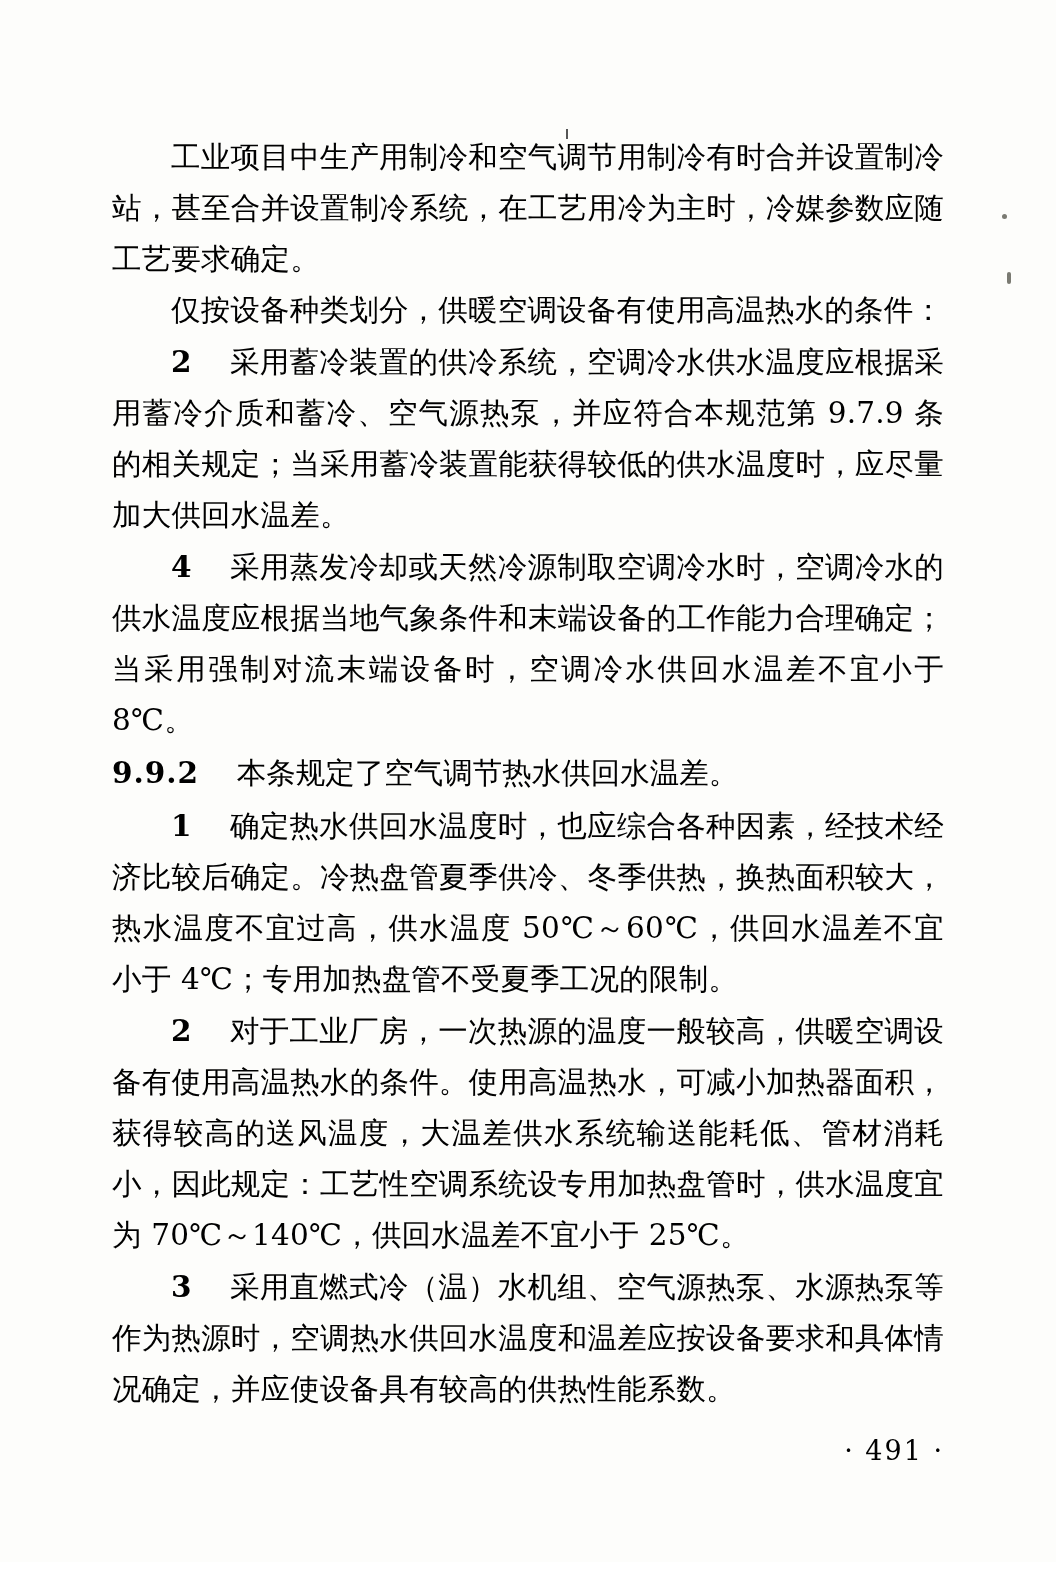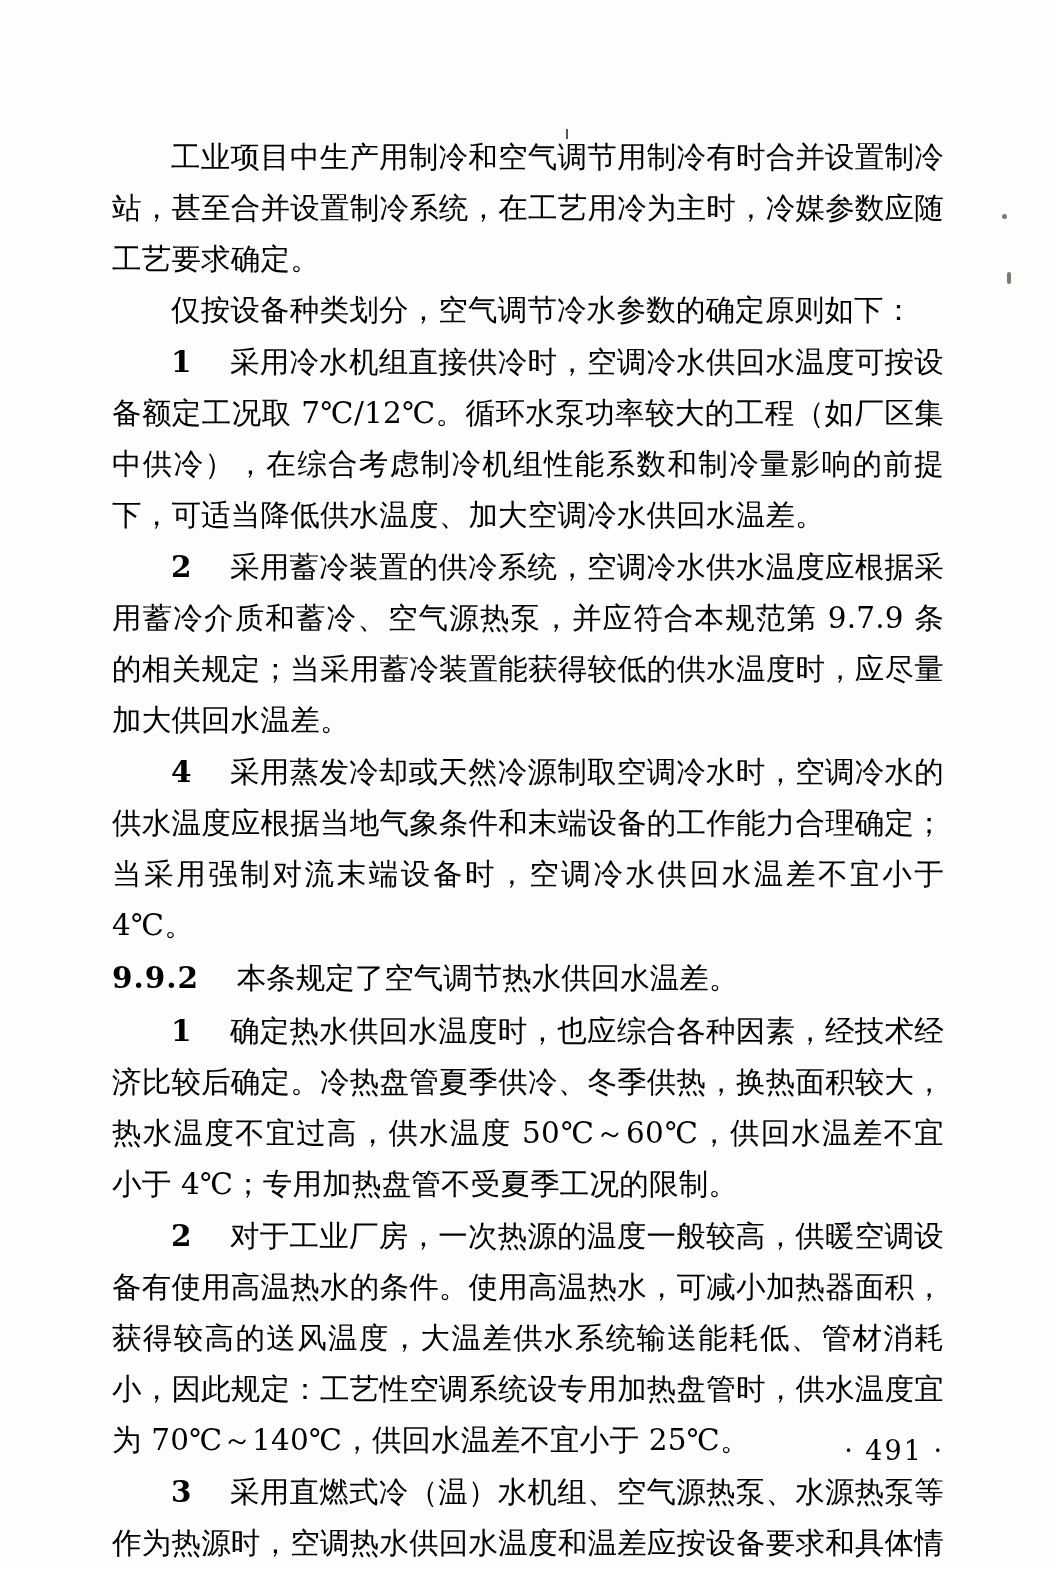--- a/index.html
+++ b/index.html
@@ -78,32 +78,29 @@
 <div class="page">
 
   <div class="edge-mark" style="left:566px;top:129px;width:2px;height:10px;"></div>
   <div class="speck" style="left:1002px;top:214px;width:5px;height:5px;"></div>
   <div class="speck" style="left:1007px;top:272px;width:4px;height:12px;border-radius:2px;"></div>
 
   <div class="content">
 
     <p class="para indent">工业项目中生产用制冷和空气调节用制冷有时合并设置制冷站，甚至合并设置制冷系统，在工艺用冷为主时，冷媒参数应随工艺要求确定。</p>
 
-    <p class="para indent">仅按设备种类划分，空气调节冷水参数的确定原则如下：</p>
+    <p class="para indent">仅按设备种类划分，供暖空调设备有使用高温热水的条件：</p>
 
-    <p class="para indent">
-      <span class="num-lead">1</span>&nbsp;&nbsp;&nbsp;&nbsp;<span>采用冷水机组直接供冷时，空调冷水供回水温度可按设备额定工况取 7℃/12℃。循环水泵功率较大的工程（如厂区集中供冷），在综合考虑制冷机组性能系数和制冷量影响的前提下，可适当降低供水温度、加大空调冷水供回水温差。</span>
-    </p>
 
     <p class="para indent">
       <span class="num-lead">2</span>&nbsp;&nbsp;&nbsp;&nbsp;<span>采用蓄冷装置的供冷系统，空调冷水供水温度应根据采用蓄冷介质和蓄冷、空气源热泵，并应符合本规范第 9.7.9 条的相关规定；当采用蓄冷装置能获得较低的供水温度时，应尽量加大供回水温差。</span>
     </p>
 
     <p class="para indent">
-      <span class="num-lead">4</span>&nbsp;&nbsp;&nbsp;&nbsp;<span>采用蒸发冷却或天然冷源制取空调冷水时，空调冷水的供水温度应根据当地气象条件和末端设备的工作能力合理确定；当采用强制对流末端设备时，空调冷水供回水温差不宜小于 4℃。</span>
+      <span class="num-lead">4</span>&nbsp;&nbsp;&nbsp;&nbsp;<span>采用蒸发冷却或天然冷源制取空调冷水时，空调冷水的供水温度应根据当地气象条件和末端设备的工作能力合理确定；当采用强制对流末端设备时，空调冷水供回水温差不宜小于 8℃。</span>
     </p>
 
     <p class="sec-head">
       <span class="sec-no">9.9.2</span>&nbsp;&nbsp;&nbsp;&nbsp;<span>本条规定了空气调节热水供回水温差。</span>
     </p>
 
     <p class="para indent">
       <span class="num-lead">1</span>&nbsp;&nbsp;&nbsp;&nbsp;<span>确定热水供回水温度时，也应综合各种因素，经技术经济比较后确定。冷热盘管夏季供冷、冬季供热，换热面积较大，热水温度不宜过高，供水温度 50℃～60℃，供回水温差不宜小于 4℃；专用加热盘管不受夏季工况的限制。</span>
     </p>
 

